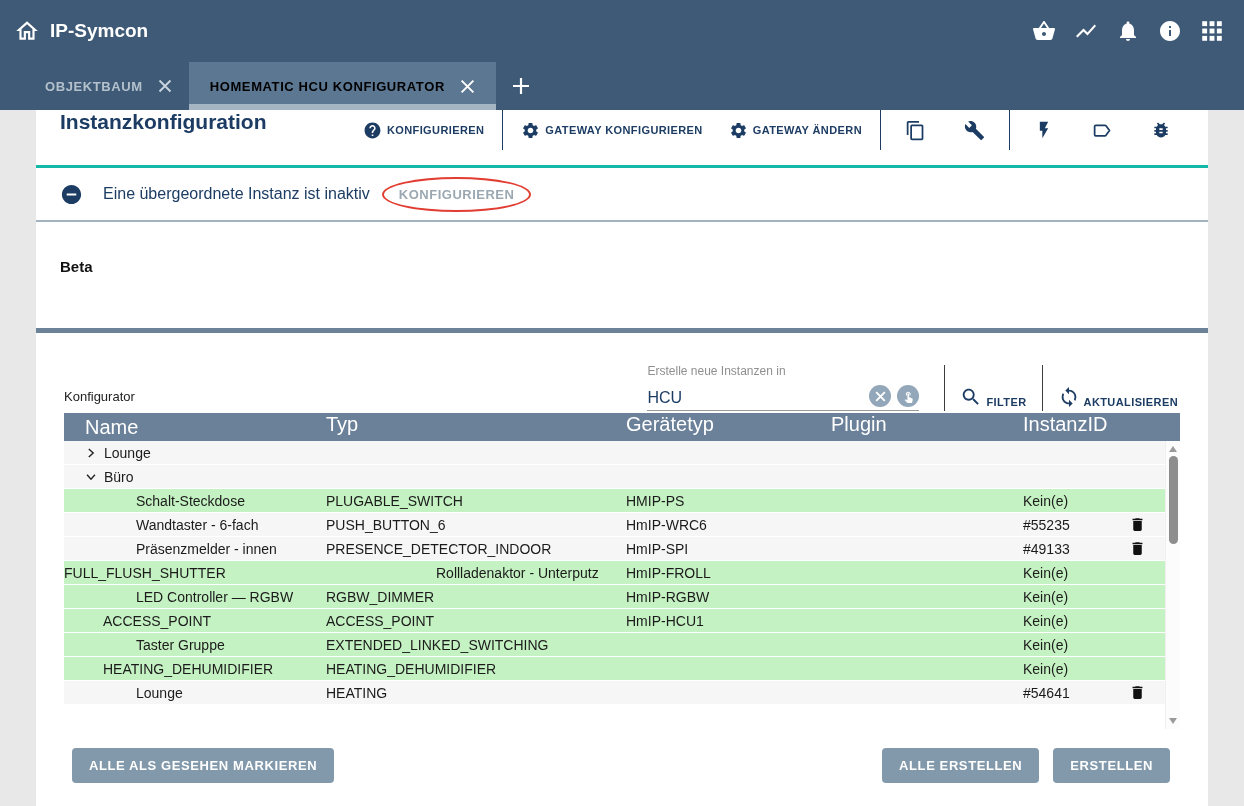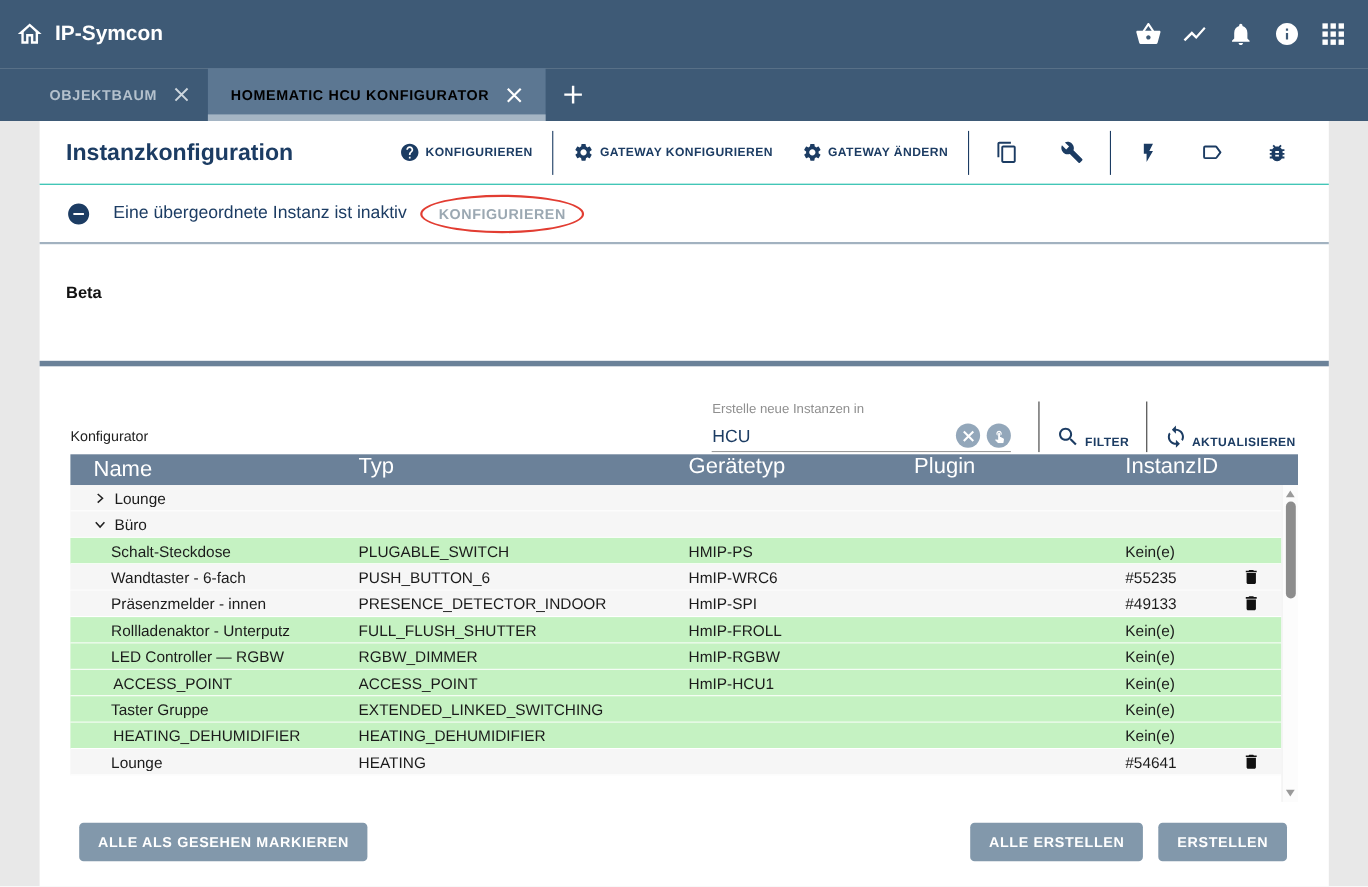--- a/index.html
+++ b/index.html
@@ -19,22 +19,22 @@
   .tab{display:flex;align-items:center;gap:15px;padding:0 17px;font-size:13px;font-weight:bold;
     letter-spacing:.6px;color:#b4c1cd;cursor:pointer}
   .tab.active{background:var(--c-tab-active);color:#000000;position:relative;padding:0 21px}
   .tab.active::after{content:"";position:absolute;left:0;right:0;bottom:0;height:6px;background:#a5b5c4}
   .tab .close{display:flex;align-items:center}
   .tab-add{display:flex;align-items:center;padding:0 15px;cursor:pointer}
 
   
   .card{position:absolute;left:36px;right:36px;top:110px;bottom:0;background:#fff}
 
-  .card-header{height:58px;display:flex;align-items:center;justify-content:space-between;
-    padding:0 18px 0 24px;border-bottom:1px solid #14b8a6;box-sizing:border-box}
+  .card-header{height:58px;display:flex;align-items:flex-start;justify-content:space-between;
+    padding:0 18px 0 24px;border-bottom:3px solid #14b8a6;box-sizing:border-box}
   .page-title{margin:0;font-size:21px;font-weight:bold;color:var(--c-navy)}
   .toolbar{display:flex;align-items:center}
   .tbtn{display:flex;align-items:center;gap:5px;background:none;border:none;color:var(--c-navy);
     font-family:inherit;font-size:11px;font-weight:bold;letter-spacing:.4px;padding:0 13px;cursor:pointer}
   .tbtn svg{fill:var(--c-navy)}
   .ibtn{padding:0 19px}
   .vsep{width:1px;height:40px;background:var(--c-navy);margin:0 5px}
 
   
   .alert-row{height:54px;display:flex;align-items:center;padding:0 24px;
@@ -72,21 +72,21 @@
   .cell{box-sizing:border-box;overflow:hidden;white-space:nowrap}
   .c-name{width:262px;display:flex;align-items:center}
   .thead .c-name{padding-left:21px}
   .c-typ{width:300px}.c-ger{width:205px}.c-plugin{width:192px}.c-id{width:106px}
   .c-act{width:36px;display:flex;align-items:center}
   .tbody-wrap{position:relative;height:288px}
   .tbody{margin-right:15px}
   .trow{display:flex;height:24px;box-sizing:border-box;border-bottom:1px solid #fff;
     background:#f6f6f6;align-items:center;font-size:14px;color:#1b1b1b;cursor:default}
   .trow.green{background:var(--c-green)}
-  .c-name.ind0{padding-left:20px}.c-name.ind1{padding-left:39px}.c-name.ind2{padding-left:37px}
+  .c-name.ind0{padding-left:20px}.c-name.ind1{padding-left:39px}.c-name.ind2{padding-left:72px}
   .chev{display:flex;margin-right:6px;cursor:pointer}
   .del{display:flex;cursor:pointer}
   
   .scrollbar{position:absolute;top:0;right:0;width:15px;height:100%;background:#fcfcfc;
     box-sizing:border-box;border-left:1px solid #efefef}
   .sb-arrow{position:absolute;left:3px;width:0;height:0;border-left:4.5px solid transparent;
     border-right:4.5px solid transparent;cursor:pointer}
   .sb-up{top:5px;border-bottom:6px solid #9a9a9a}
   .sb-down{bottom:5px;border-top:6px solid #9a9a9a}
   .sb-thumb{position:absolute;top:15px;left:3px;width:9px;height:88px;border-radius:5px;
@@ -385,24 +385,24 @@
                 <div class="cell c-id">#49133</div>
                 <div class="cell c-act">
                   <span class="del">
                     <svg width="17" height="17" viewBox="0 0 24 24" fill="#111">
                       <path d="M6 19c0 1.1.9 2 2 2h8c1.1 0 2-.9 2-2V7H6v12zM19 4h-3.5l-1-1h-5l-1 1H5v2h14V4z"></path>
                     </svg>
                   </span>
                 </div>
               </div>
               <div class="trow green">
+                <div class="cell c-typ">FULL_FLUSH_SHUTTER</div>
                 <div class="cell c-name ind2">
                   <span>Rollladenaktor - Unterputz</span>
                 </div>
-                <div class="cell c-typ">FULL_FLUSH_SHUTTER</div>
                 <div class="cell c-ger">HmIP-FROLL</div>
                 <div class="cell c-plugin"></div>
                 <div class="cell c-id">Kein(e)</div>
                 <div class="cell c-act"></div>
               </div>
               <div class="trow green">
                 <div class="cell c-name ind2">
                   <span>LED Controller — RGBW</span>
                 </div>
                 <div class="cell c-typ">RGBW_DIMMER</div>

